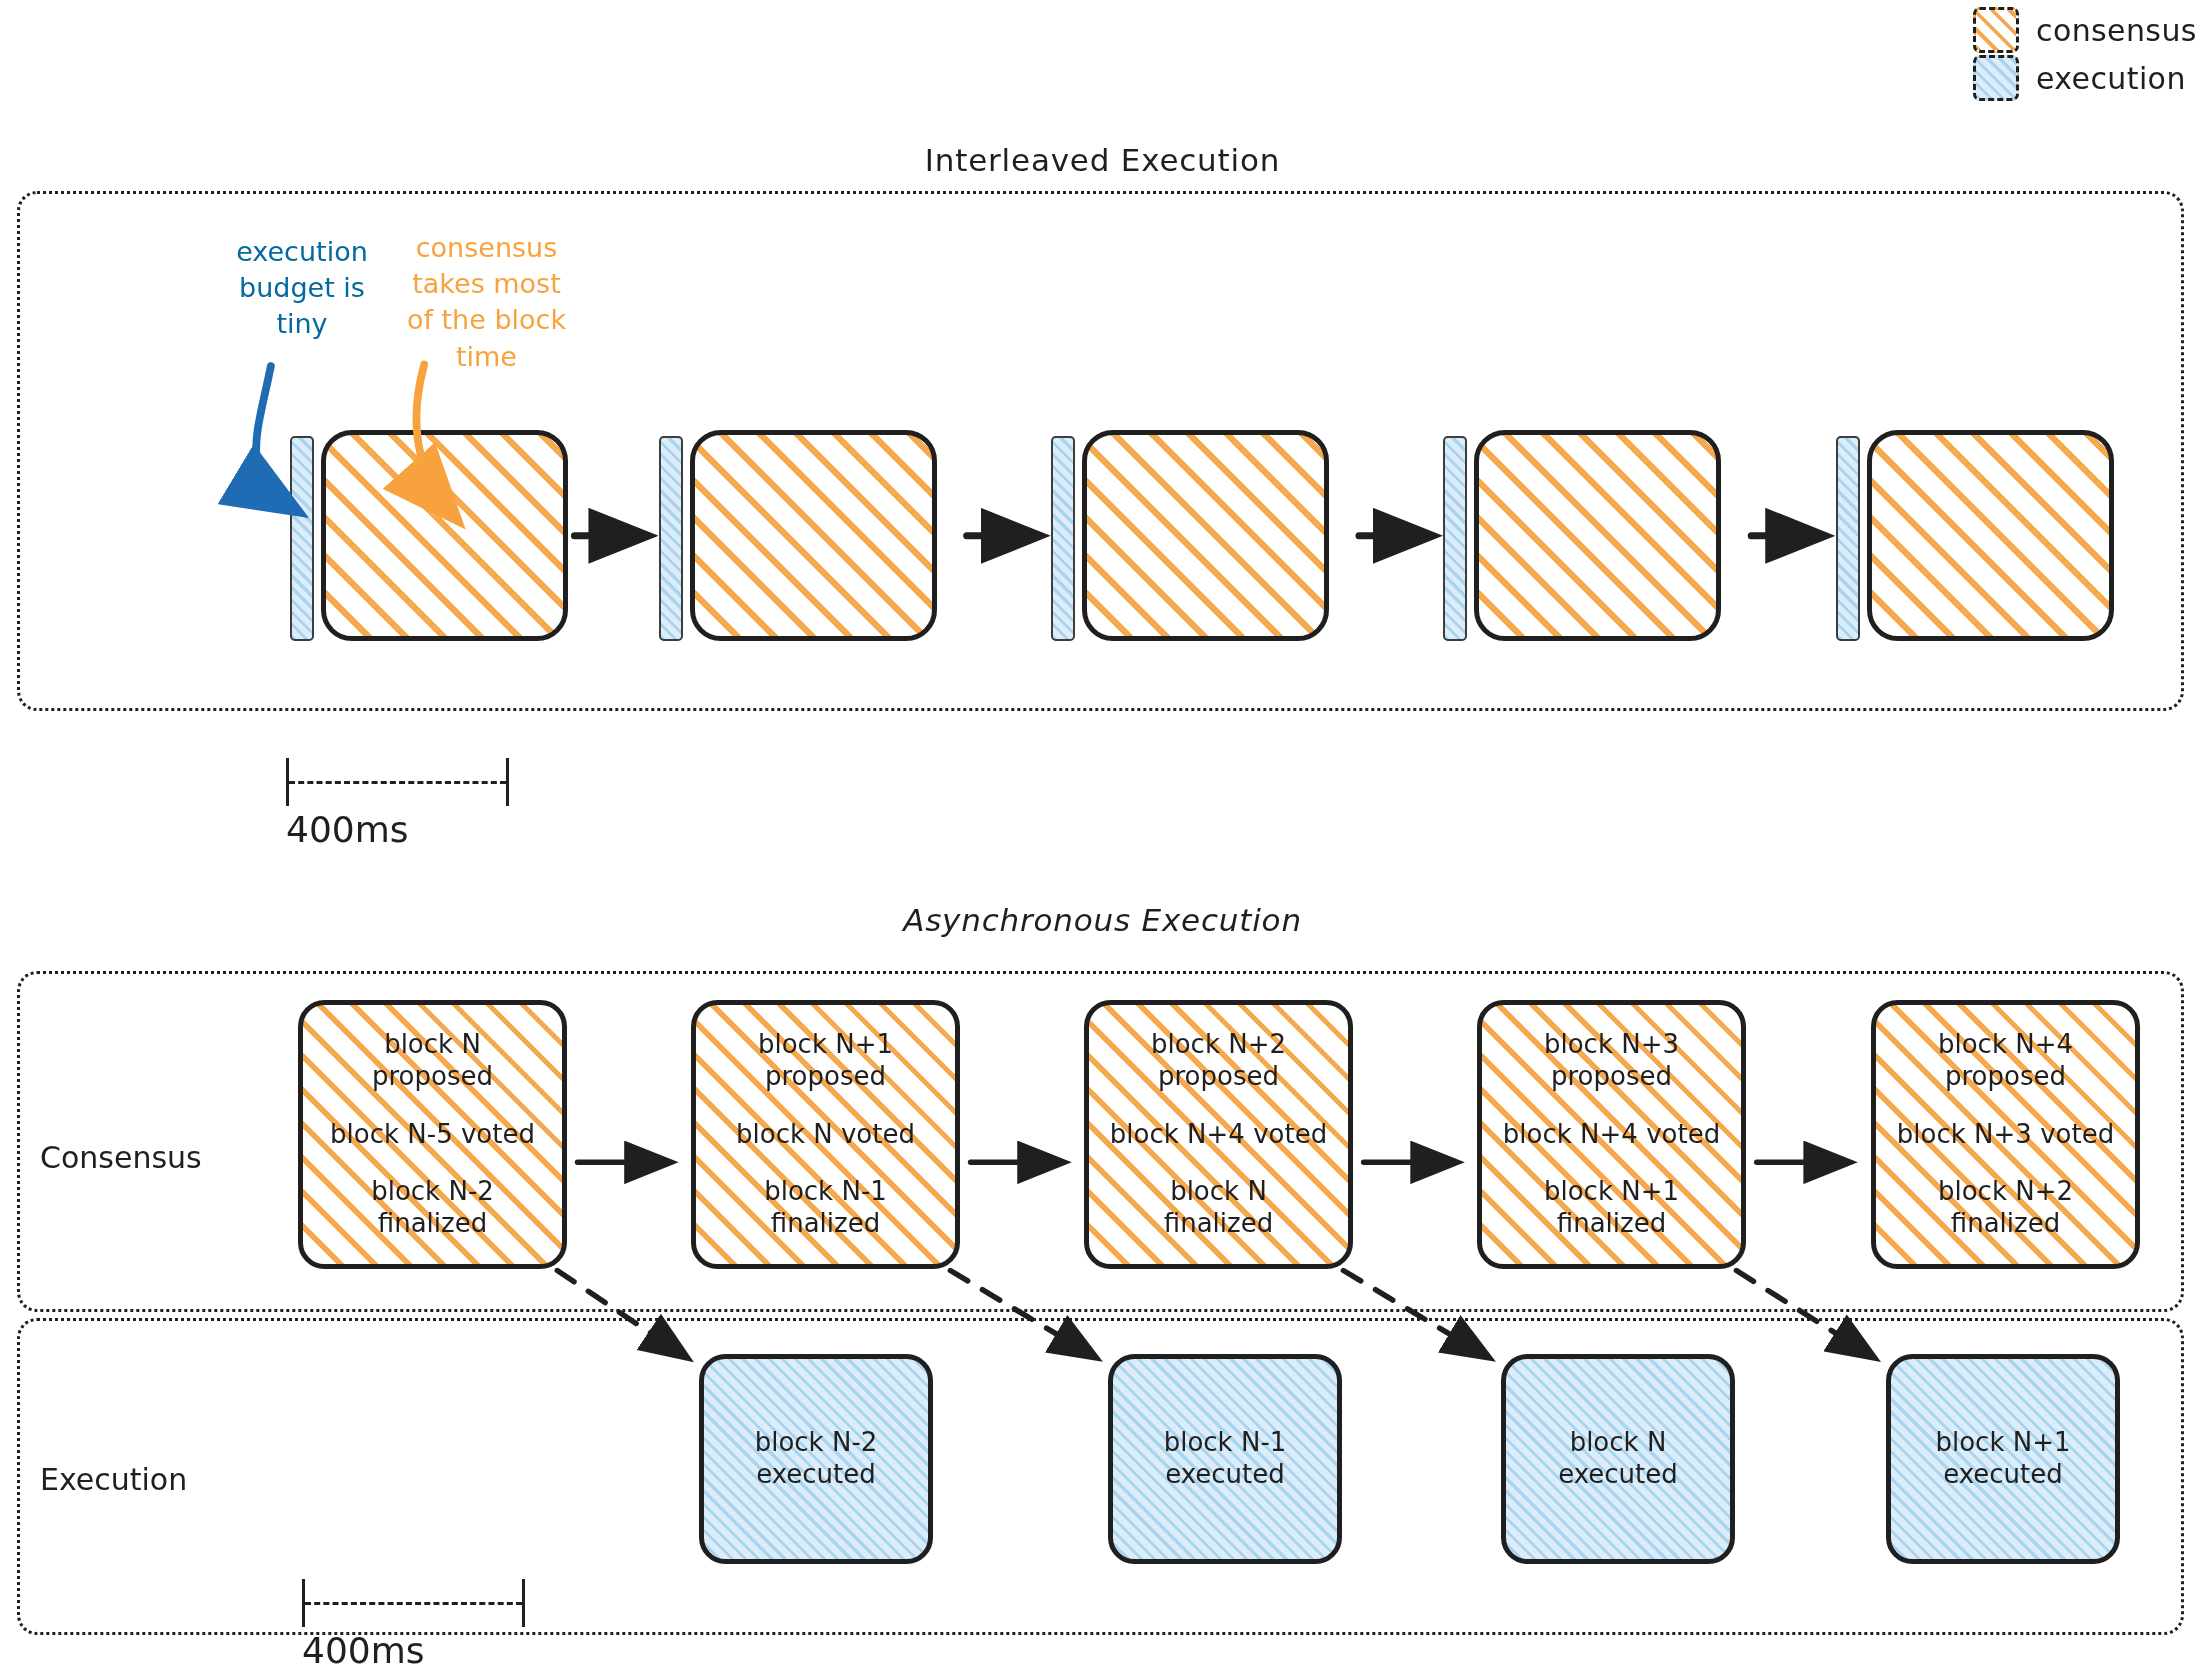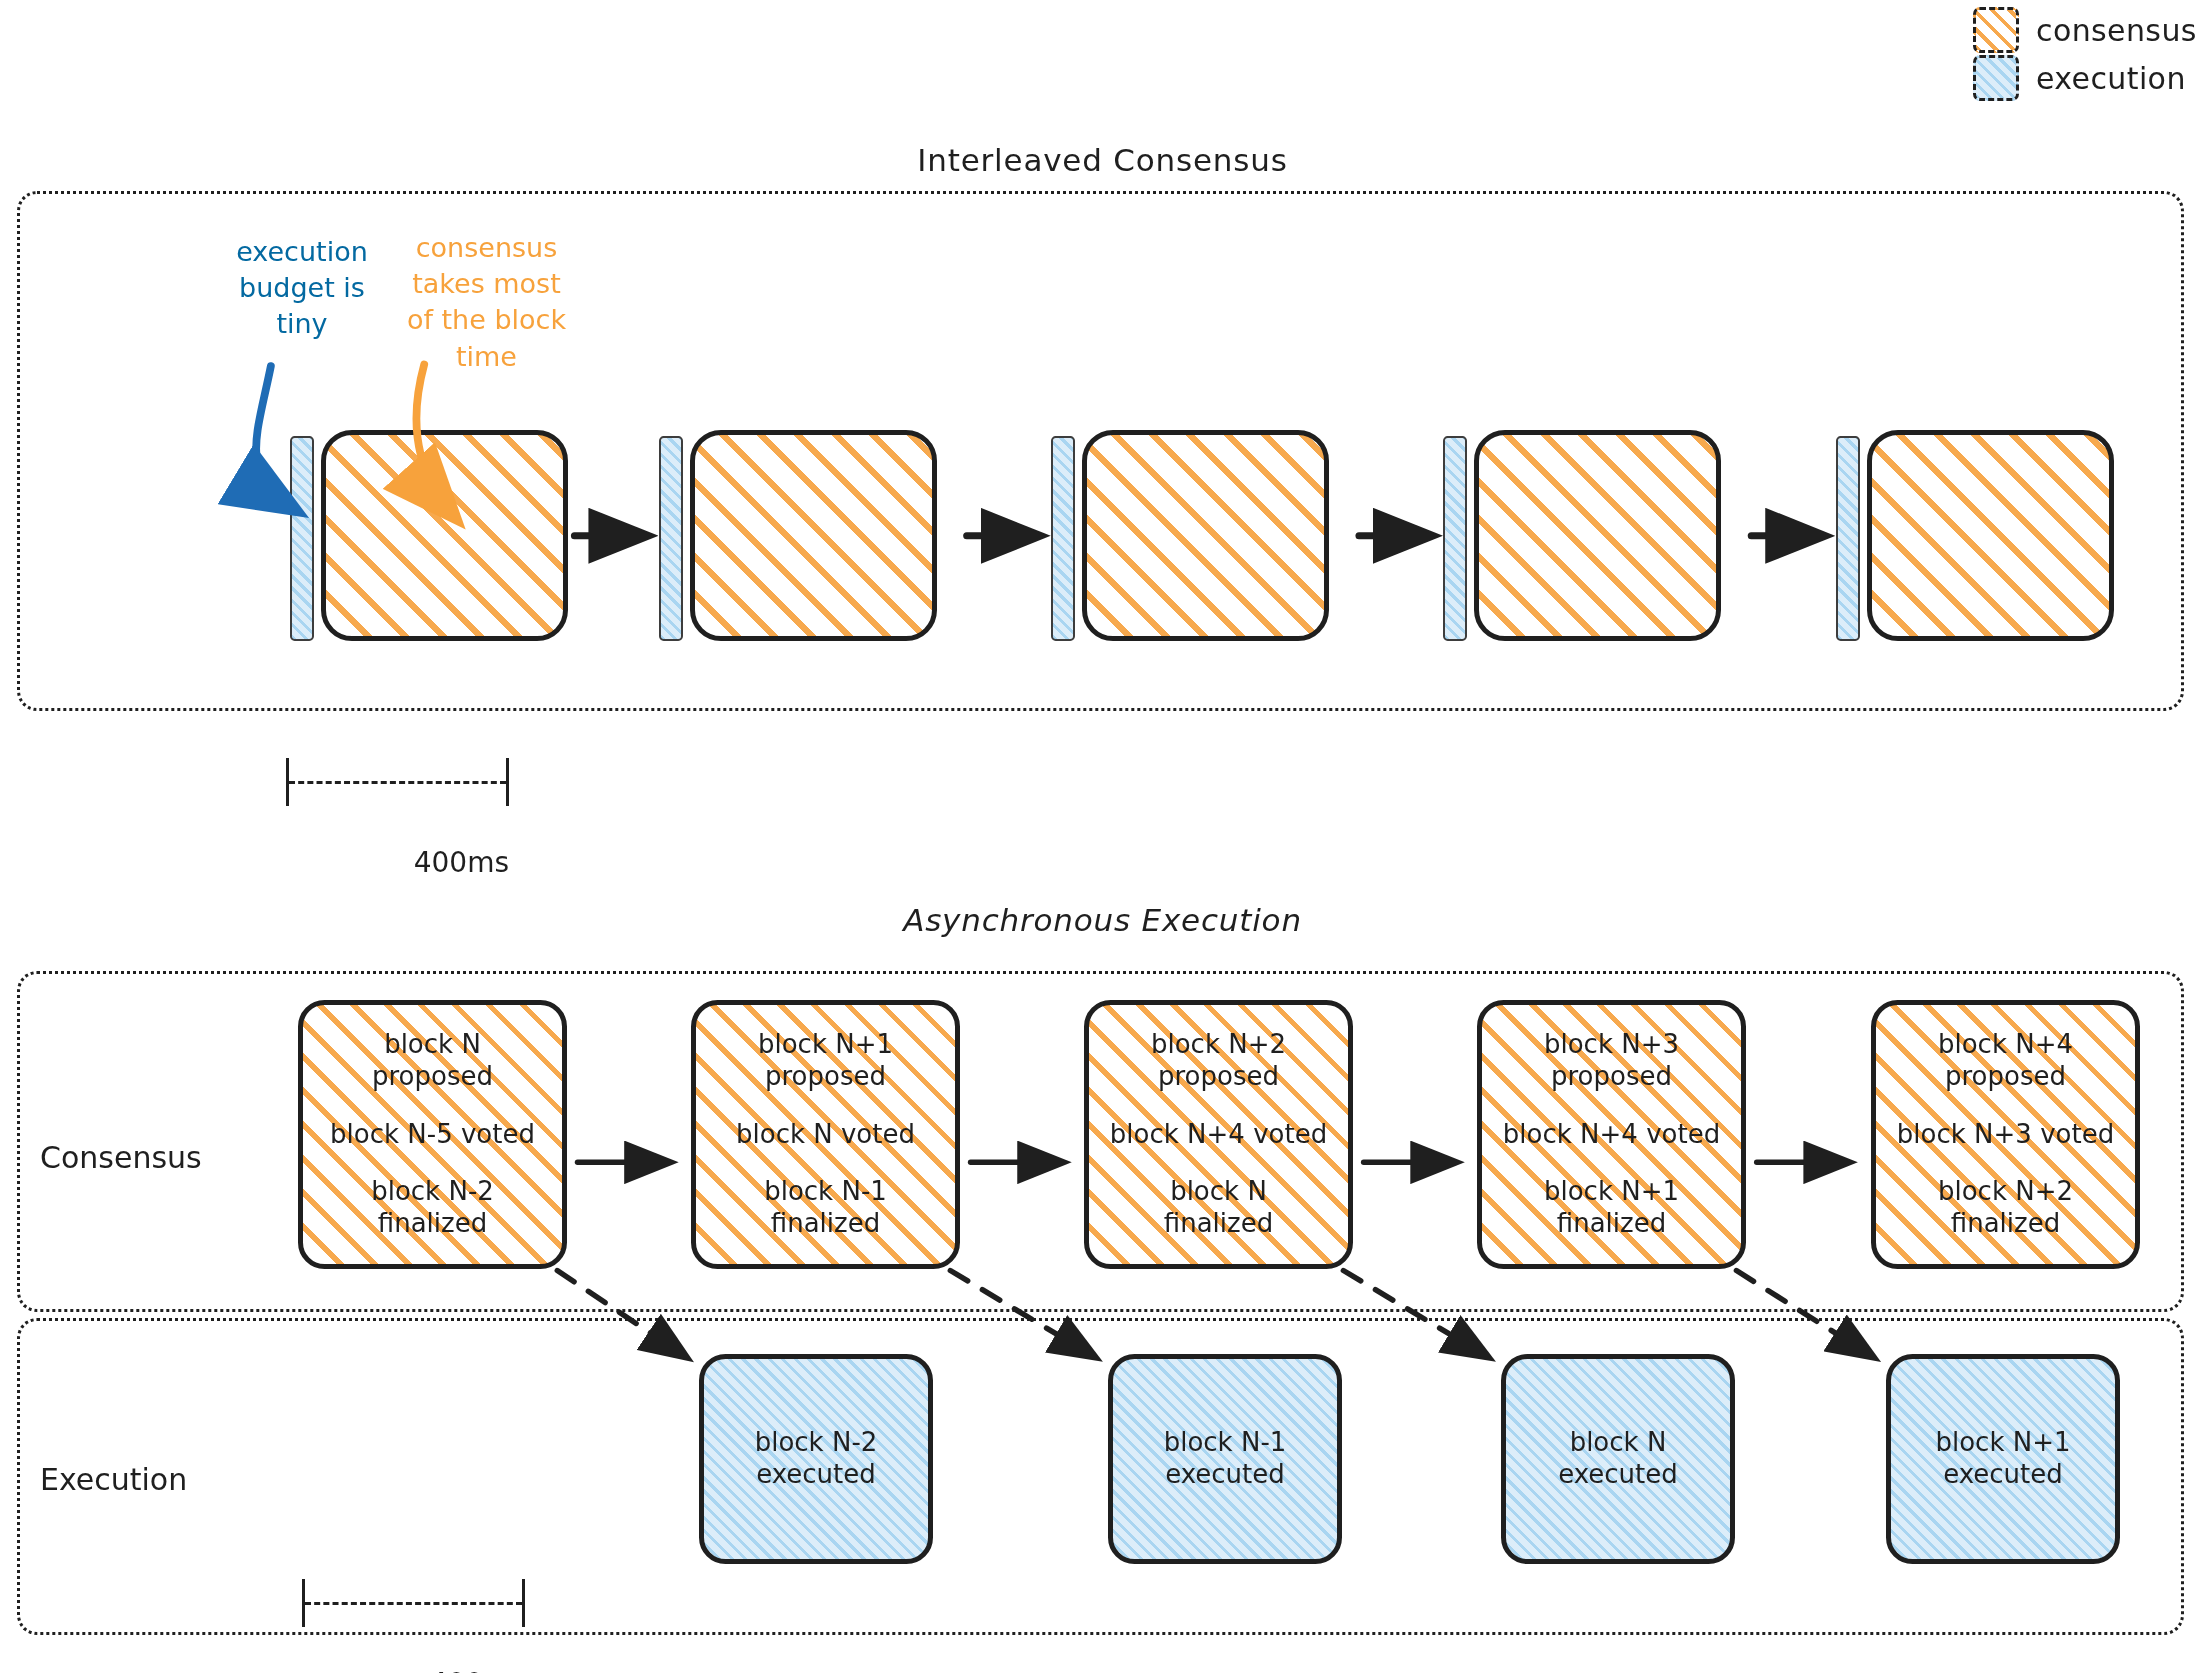--- a/index.html
+++ b/index.html
@@ -88,43 +88,43 @@
     font-size:26px;line-height:1.22;text-align:right;color:#1f1f1f;
     white-space:nowrap;
   }
   .cell{display:flex;flex-direction:column;align-items:center;}
 
   
   .ruler{position:absolute;height:70px;}
   .ruler .tick{position:absolute;top:0;width:3.1px;height:48px;background:#1f1f1f;}
   .ruler .bar{position:absolute;top:22.6px;height:0;border-top:3.9px dashed #1f1f1f;}
   .ruler .cap{
-    position:absolute;top:51px;width:100%;text-align:right;
-    font-size:28px;color:#1f1f1f;margin-top:37px;
+    position:absolute;top:51px;width:100%;text-align:left;
+    font-size:36px;color:#1f1f1f;
   }
   #ruler-top{left:286px;top:758px;width:223px;}
   #ruler-bot{left:302px;top:1579px;width:223px;}
 
   svg.overlay{position:absolute;left:0;top:0;width:2205px;height:1674px;pointer-events:none;}
 </style>
 </head>
 <body>
 
 <div id="legend">
   <div class="legend-row">
     <span class="legend-swatch sw-consensus"></span>
     <span class="legend-label">consensus</span>
   </div>
   <div class="legend-row">
     <span class="legend-swatch sw-execution"></span>
     <span class="legend-label">execution</span>
   </div>
 </div>
 
-<div class="section-title" id="title-interleaved">Interleaved Consensus</div>
+<div class="section-title" id="title-interleaved">Interleaved Execution</div>
 <div class="section-title" id="title-async">Asynchronous Execution</div>
 
 <div class="dotted-box" id="box-interleaved"></div>
 
 <div class="sliver" style="left:290px"></div>
 <div class="cons-slab" style="left:321px"></div>
 <div class="sliver" style="left:659px"></div>
 <div class="cons-slab" style="left:690px"></div>
 <div class="sliver" style="left:1051px"></div>
 <div class="cons-slab" style="left:1082px"></div>

